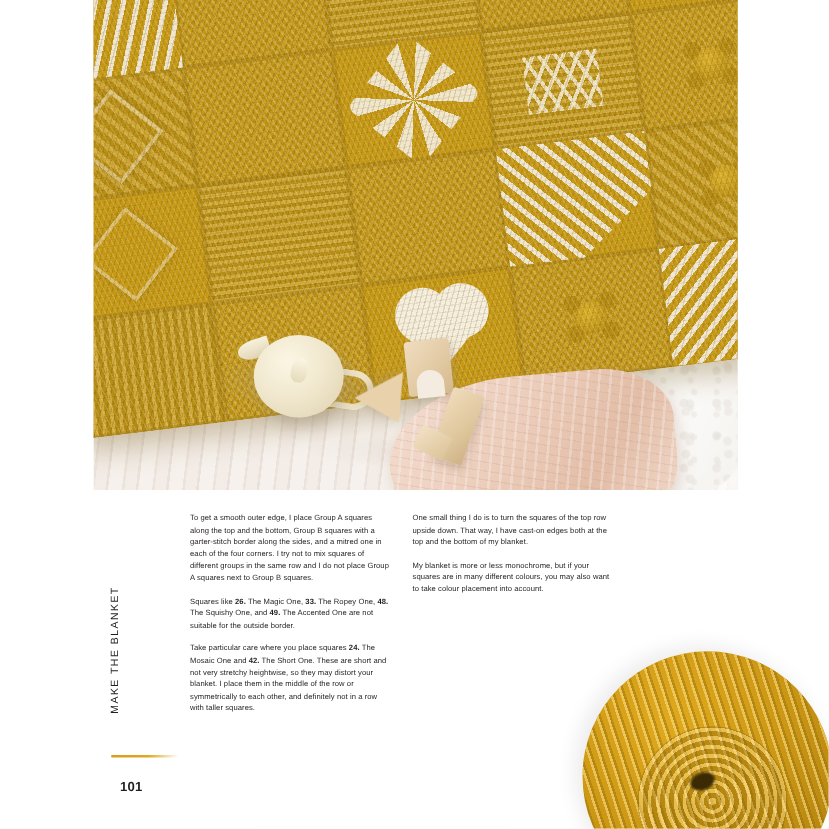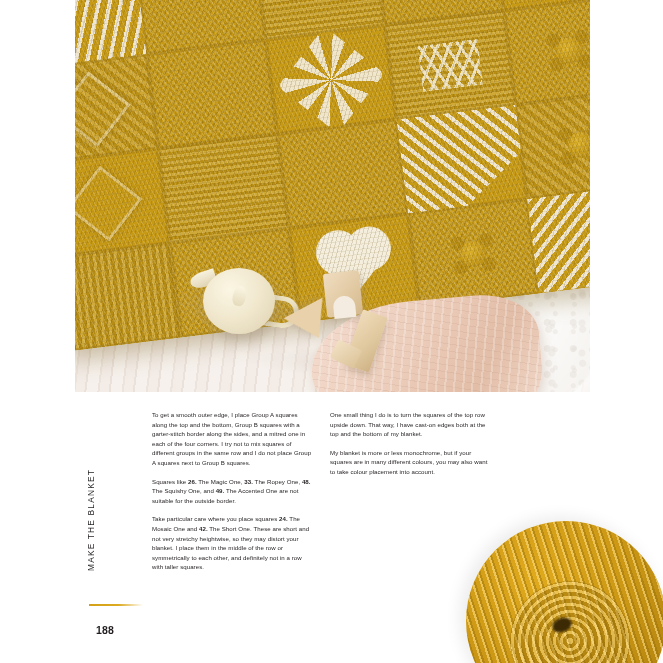--- a/index.html
+++ b/index.html
@@ -504,21 +504,21 @@
         <p><span>Take particular care where you place squares </span><b>24.</b><span> The Mosaic One and </span><b>42.</b><span> The Short One. These are short and not very stretchy heightwise, so they may distort your blanket. I place them in the middle of the row or symmetrically to each other, and definitely not in a row with taller squares.</span></p>
       </div>
     <div class="col">
         <p><span>One small thing I do is to turn the squares of the top row upside down. That way, I have cast-on edges both at the top and the bottom of my blanket.</span></p>
         <p><span>My blanket is more or less monochrome, but if your squares are in many different colours, you may also want to take colour placement into account.</span></p>
       </div>
   </div>
 
   <div class="side-label">MAKE THE BLANKET</div>
   <div class="rule"></div>
-  <div class="folio">188</div>
+  <div class="folio">101</div>
 
   <div class="yarn">
     <div class="yarn-ball">
       <div class="yarn-strands"></div>
       <div class="yarn-swirl"></div>
       <div class="yarn-core"></div>
     </div>
   </div>
 
 </div>

